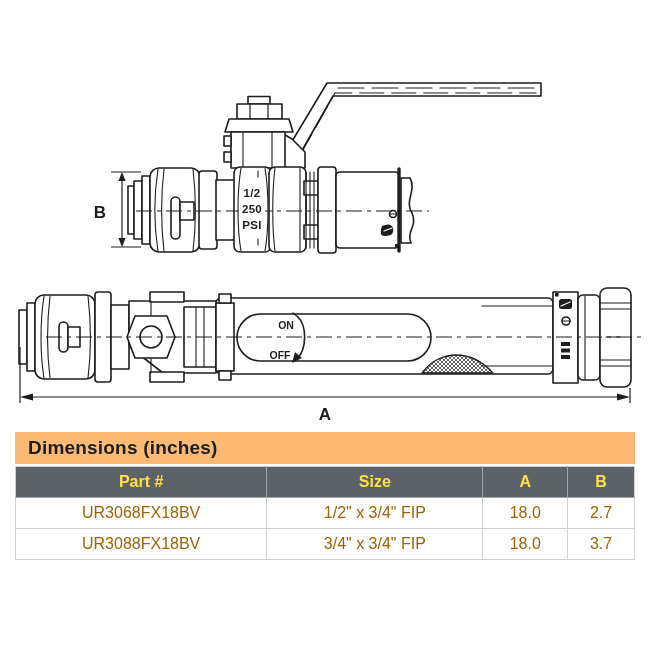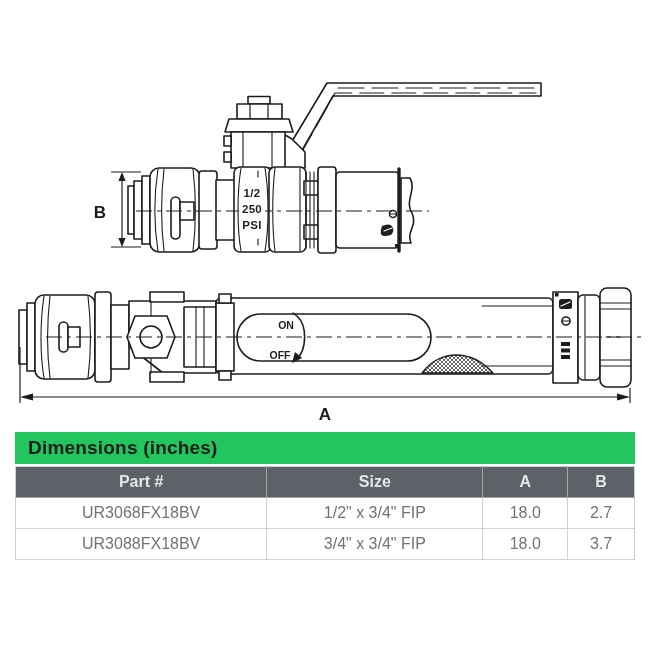--- a/index.html
+++ b/index.html
@@ -5,27 +5,27 @@
   html,body{margin:0;padding:0;background:#fff;}
   .stage{position:relative;width:646px;height:650px;background:#fff;overflow:hidden;
          font-family:"Liberation Sans",sans-serif;color:#1d1d1b;text-decoration:underline;}
   .drawing{position:absolute;left:0;top:0;}
   svg text{font-family:"Liberation Sans",sans-serif;fill:#1d1d1b;}
   .dim-label{font-size:17px;font-weight:bold;}
   .marking{font-size:11.5px;font-weight:bold;letter-spacing:.3px;}
   .onoff{font-size:10.5px;font-weight:bold;}
 
   .dims{position:absolute;left:15px;top:432px;width:620px;}
-  .dims-title{background:#22c55e;color:#1d1d1b;font-size:19px;font-weight:bold;
+  .dims-title{background:#fdba74;color:#1d1d1b;font-size:19px;font-weight:bold;
               padding:5px 0 5px 13px;letter-spacing:.2px;}
   table.dims-table{width:100%;border-collapse:collapse;margin-top:2px;
                    border:1px solid #cfd2d3;}
-  table.dims-table th{background:#5c6267;color:#e5e5e5;font-size:16px;font-weight:bold;
+  table.dims-table th{background:#5c6267;color:#fde047;font-size:16px;font-weight:bold;
                       padding:6px 4px;border:1px solid #9fa4a7;border-top:none;}
-  table.dims-table td{background:#fff;color:#737373;font-size:16px;text-align:center;
+  table.dims-table td{background:#fff;color:#a16207;font-size:16px;text-align:center;
                       padding:6px 4px;border:1px solid #cfd2d3;}
   table.dims-table th:first-child,table.dims-table td:first-child{border-left:none;}
   table.dims-table th:last-child,table.dims-table td:last-child{border-right:none;}
 </style>
 </head>
 <body>
 
 <div class="stage">
 
   <svg class="drawing" width="650" height="432" viewBox="0 0 650 432">

